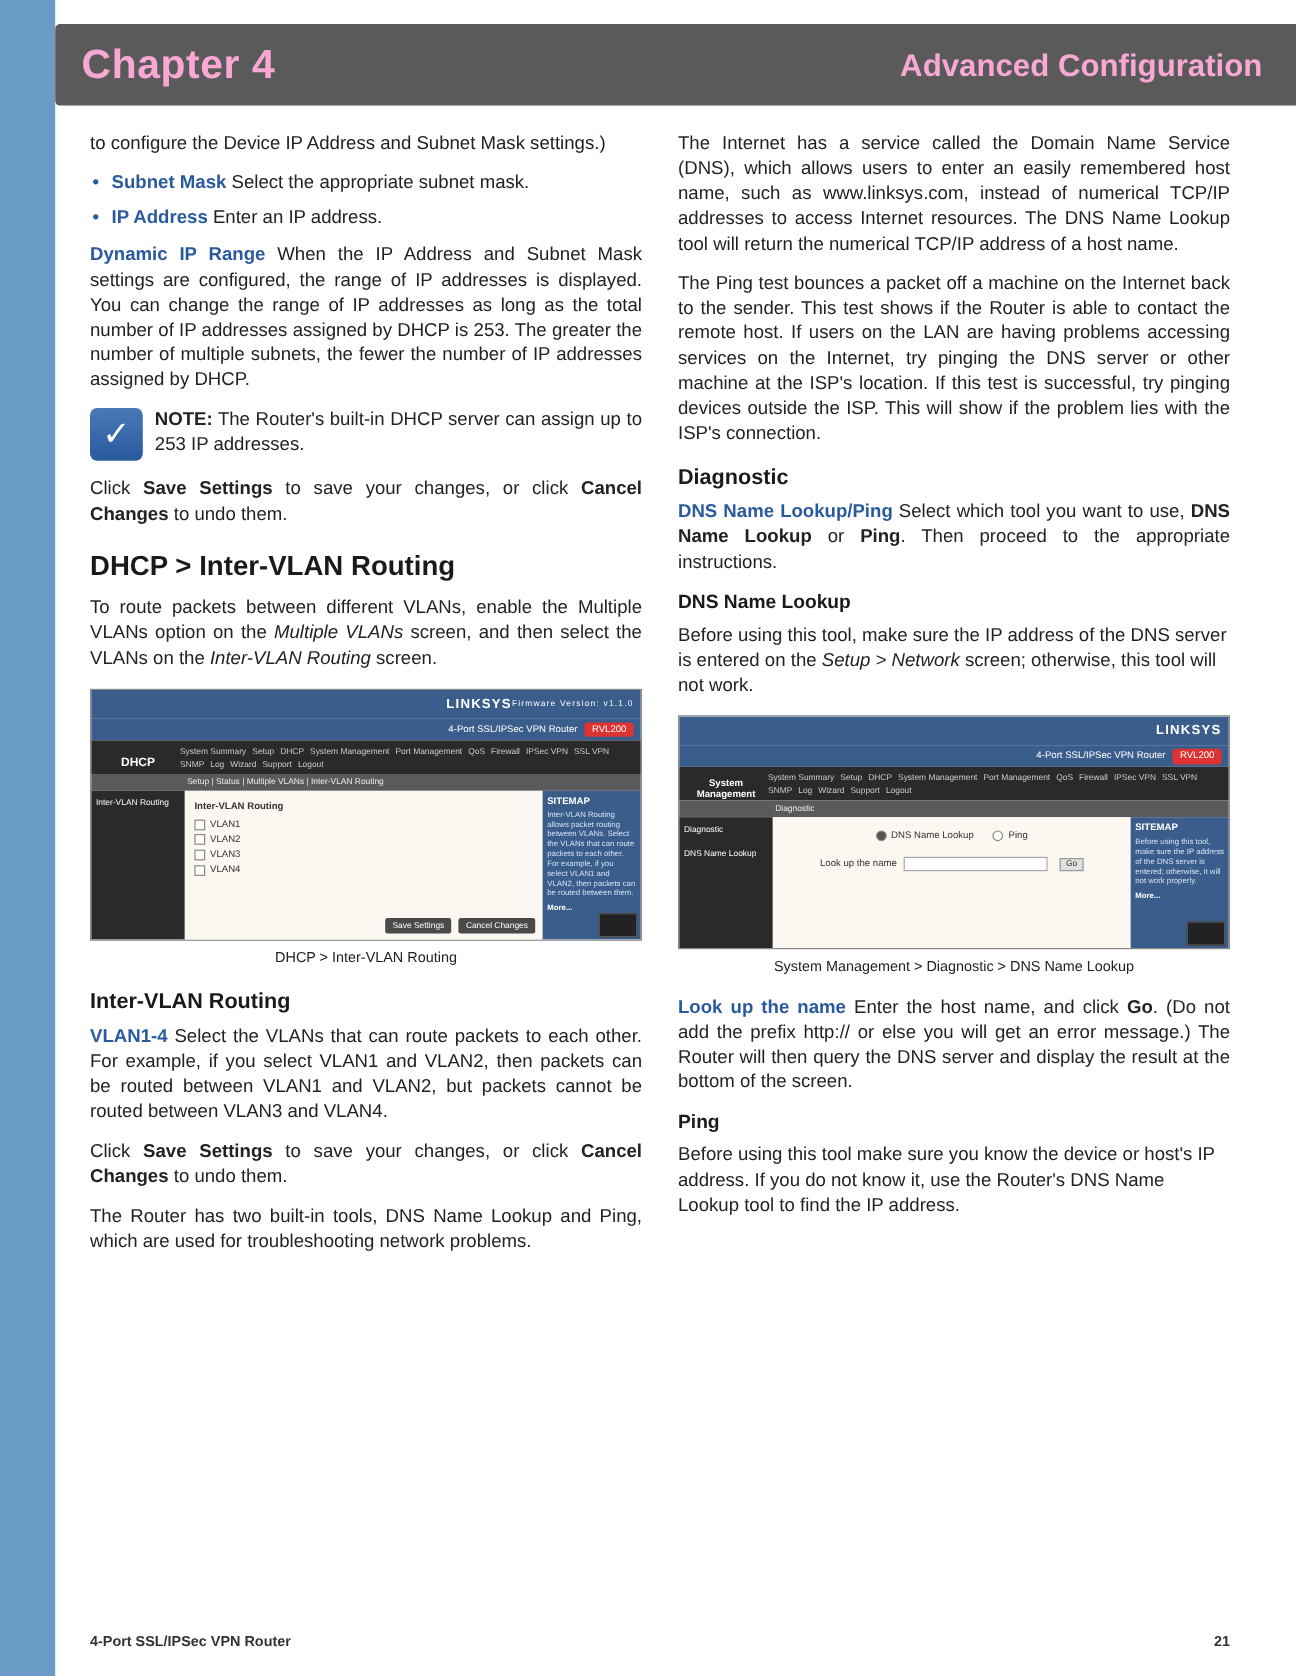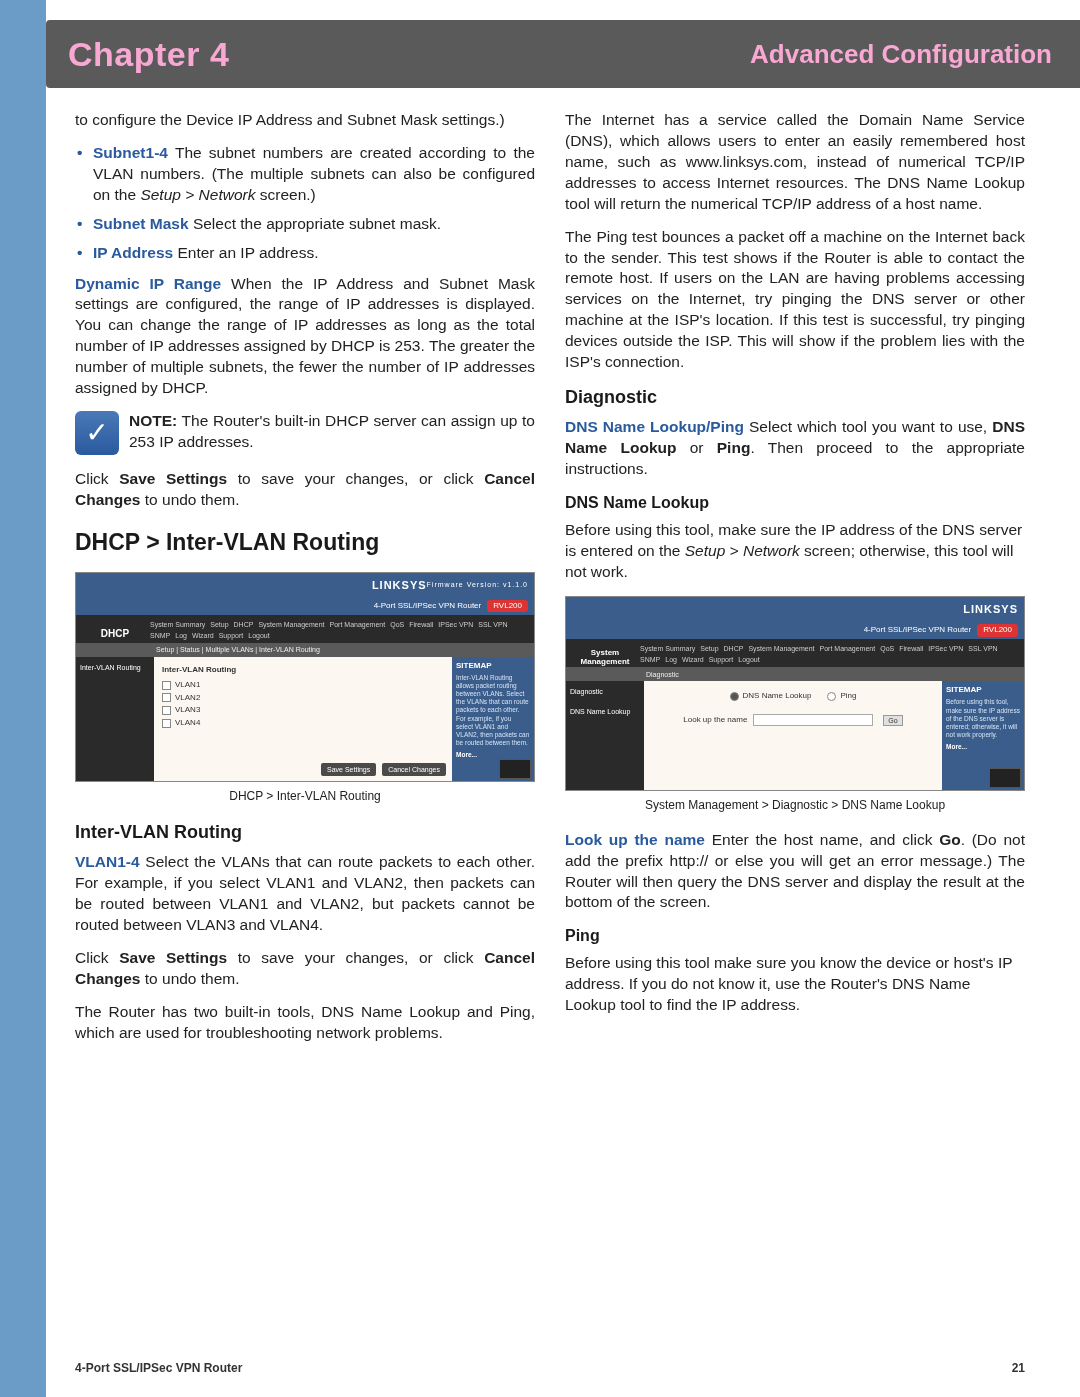--- a/index.html
+++ b/index.html
@@ -136,23 +136,20 @@
   <div class="chapter">Chapter 4</div>
   <div class="section">Advanced Configuration</div>
 </div>
 
 <div class="content">
 
   <p>to configure the Device IP Address and Subnet Mask settings.)</p>
 
   <ul>
     <li>
-      <span class="blue">Subnet1-4</span><span>  The subnet numbers are created according to the VLAN numbers. (The multiple subnets can also be configured on the </span><span class="ital">Setup &gt; Network</span><span> screen.)</span>
-    </li>
-    <li>
       <span class="blue">Subnet Mask</span><span>  Select the appropriate subnet mask.</span>
     </li>
     <li>
       <span class="blue">IP Address</span><span>  Enter an IP address.</span>
     </li>
   </ul>
 
   <p>
     <span class="blue">Dynamic IP Range</span><span> When the IP Address and Subnet Mask settings are configured, the range of IP addresses is displayed. You can change the range of IP addresses as long as the total number of IP addresses assigned by DHCP is 253. The greater the number of multiple subnets, the fewer the number of IP addresses assigned by DHCP.</span>
   </p>
@@ -163,20 +160,23 @@
       <span class="bold">NOTE:</span><span> The Router's built-in DHCP server can assign up to 253 IP addresses.</span>
     </div>
   </div>
 
   <p>
     <span>Click </span><span class="bold">Save Settings</span><span> to save your changes, or click </span><span class="bold">Cancel Changes</span><span> to undo them.</span>
   </p>
 
   <h2>DHCP &gt; Inter-VLAN Routing</h2>
 
+  <p>
+    <span>To route packets between different VLANs, enable the Multiple VLANs option on the </span><span class="ital">Multiple VLANs</span><span> screen, and then select the VLANs on the </span><span class="ital">Inter-VLAN Routing</span><span> screen.</span>
+  </p>
 
   <div class="figure">
     <div class="fig-brand">
       <span>LINKSYS</span>
       <span style="font-size:7px;font-weight:400">Firmware Version: v1.1.0</span>
     </div>
     <div class="fig-model">
       <span>4-Port SSL/IPSec VPN Router</span>
       <span class="fig-pill">RVL200</span>
     </div>

